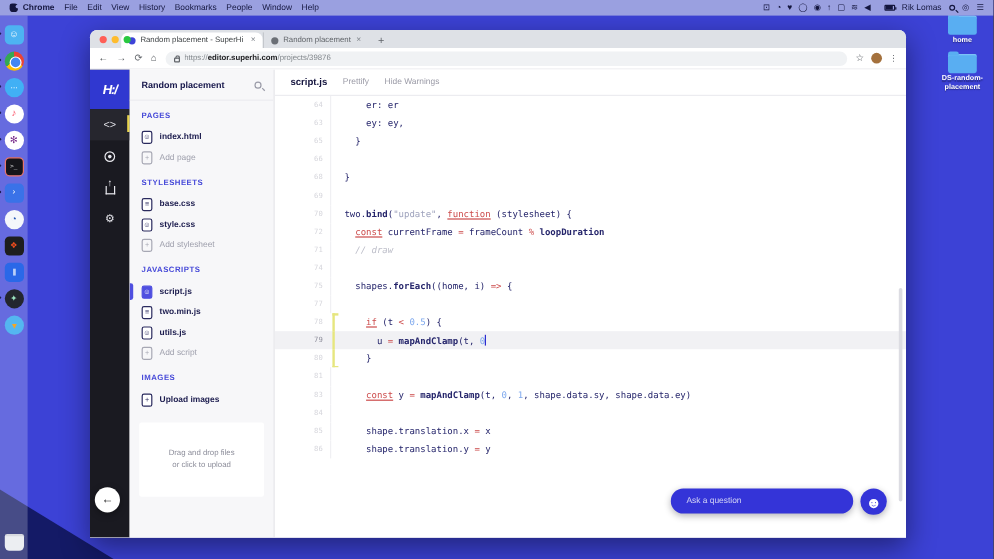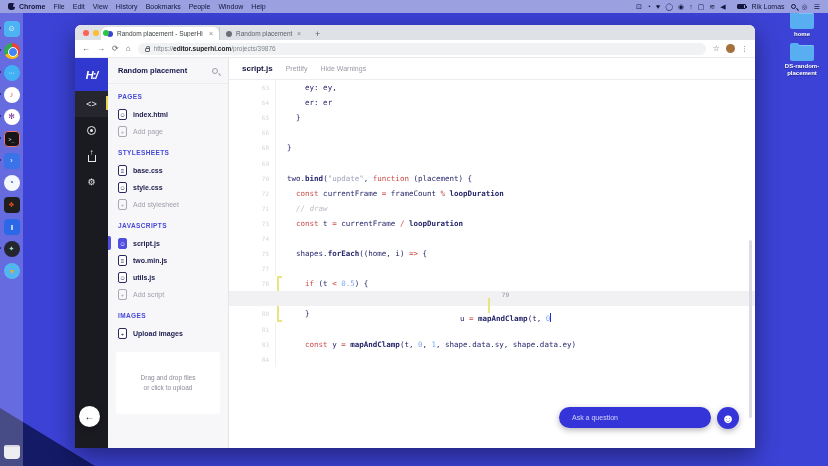--- a/index.html
+++ b/index.html
@@ -121,30 +121,30 @@
   .fitem.muted .flabel { color:#9fa0ad; font-weight:normal; }
   .dropzone { margin:10px 8px 0; background:#fff; height:62px; display:flex; flex-direction:column; align-items:center; justify-content:center;
     text-align:center; font-size:6.5px; color:#8b8c99; line-height:1.5; border-radius:2px; }
 
   .code { flex:1; position:relative; overflow:hidden; background:#fff; }
   .code-head { height:22px; display:flex; align-items:center; gap:13px; padding-left:13px; border-bottom:1px solid #ececf0; }
   .code-file { font-size:8px; font-weight:bold; color:#15153f; }
   .code-act { font-size:7px; color:#9a9aa6; }
   .code-body { font-family:"DejaVu Sans Mono", monospace; font-size:7.5px; }
   .crow { display:flex; align-items:center; height:15.1px; }
-  .crow.hl { background:#f1f1f4;flex-direction:column; }
+  .crow.hl { background:#f1f1f4; }
   .gut { width:46px; text-align:right; font-size:6px; color:#d6d6dc; flex:0 0 auto; padding-right:6px; }
   .crow.hl .gut { color:#8f8f9c; }
   .mark { width:12px; height:100%; flex:0 0 auto; border-left:1px solid #f0f0f3; position:relative; }
   .mark.b { border-left:none; }
   .mark.b::before { content:""; position:absolute; left:2px; top:0; bottom:0; width:1.5px; background:#e6e67f; }
   .mark.b.top::after { content:""; position:absolute; left:2px; top:0; width:5px; height:1.5px; background:#e6e67f; }
   .mark.b.bot .cap { position:absolute; left:2px; bottom:0; width:5px; height:1.5px; background:#e6e67f; }
   .cline { white-space:pre; color:#25256b; }
-  .sk { color:#cc4b4b; } .so { color:#cc4b4b; } .sv { color:#25256b; }
+  .sk { color:#cc4b4b;text-decoration:underline; } .so { color:#cc4b4b; } .sv { color:#25256b; }
   .sf { color:#25256b; font-weight:bold; } .ss { color:#9fa3bd; }
   .sc { color:#bcbdc8; font-style:italic; } .sn { color:#7fa9ee; }
   .caret { display:inline-block; width:1px; height:9px; background:#2b2bd0; vertical-align:-1px; }
   .vscroll { position:absolute; right:3px; top:182px; width:3px; height:178px; background:#dcdce2; border-radius:2px; }
 
   .back-fab { position:absolute; left:4px; bottom:21px; width:21px; height:21px; border-radius:50%; background:#fff;
     box-shadow:0 2px 6px rgba(0,0,0,0.35); display:flex; align-items:center; justify-content:center;
     font-size:10px; font-weight:bold; color:#111; z-index:5; }
   .ask { position:absolute; right:44px; bottom:20px; width:152px; height:21px; border-radius:11px; background:#3434d8;
     display:flex; align-items:center; padding-left:13px; font-size:7px; color:rgba(235,236,250,0.85); z-index:5;
@@ -348,30 +348,30 @@
       </div>
 
       <div class="code">
         <div class="code-head">
           <span class="code-file">script.js</span>
           <span class="code-act">Prettify</span>
           <span class="code-act">Hide Warnings</span>
         </div>
         <div class="code-body" id="code-body">
             <div class="crow">
+              <span class="gut">64</span>
+              <span class="mark"></span>
+              <span class="cline"><span class="sv">    er: er</span></span>
+            </div>
+            <div class="crow">
               <span class="gut">63</span>
               <span class="mark"></span>
               <span class="cline"><span class="sv">    ey: ey,</span></span>
             </div>
             <div class="crow">
-              <span class="gut">64</span>
-              <span class="mark"></span>
-              <span class="cline"><span class="sv">    er: er</span></span>
-            </div>
-            <div class="crow">
               <span class="gut">65</span>
               <span class="mark"></span>
               <span class="cline"><span class="sv">  }</span></span>
             </div>
             <div class="crow">
               <span class="gut">66</span>
               <span class="mark"></span>
               <span class="cline"></span>
             </div>
             <div class="crow">
@@ -380,36 +380,31 @@
               <span class="cline"><span class="sv">}</span></span>
             </div>
             <div class="crow">
               <span class="gut">69</span>
               <span class="mark"></span>
               <span class="cline"></span>
             </div>
             <div class="crow">
               <span class="gut">70</span>
               <span class="mark"></span>
-              <span class="cline"><span class="sv">two.</span><span class="sf">bind</span><span class="sv">(</span><span class="ss">"update"</span><span class="sv">, </span><span class="sk">function</span><span class="sv"> (placement) {</span></span>
+              <span class="cline"><span class="sv">two.</span><span class="sf">bind</span><span class="sv">(</span><span class="ss">"update"</span><span class="sv">, </span><span class="sk">function</span><span class="sv"> (stylesheet) {</span></span>
             </div>
             <div class="crow">
               <span class="gut">72</span>
               <span class="mark"></span>
               <span class="cline"><span class="sv">  </span><span class="sk">const</span><span class="sv"> currentFrame </span><span class="so">=</span><span class="sv"> frameCount </span><span class="so">%</span><span class="sv"> </span><span class="sf">loopDuration</span></span>
             </div>
             <div class="crow">
               <span class="gut">71</span>
               <span class="mark"></span>
               <span class="cline"><span class="sc">  // draw</span></span>
-            </div>
-            <div class="crow">
-              <span class="gut">73</span>
-              <span class="mark"></span>
-              <span class="cline"><span class="sv">  </span><span class="sk">const</span><span class="sv"> t </span><span class="so">=</span><span class="sv"> currentFrame </span><span class="so">/</span><span class="sv"> </span><span class="sf">loopDuration</span></span>
             </div>
             <div class="crow">
               <span class="gut">74</span>
               <span class="mark"></span>
               <span class="cline"></span>
             </div>
             <div class="crow">
               <span class="gut">75</span>
               <span class="mark"></span>
               <span class="cline"><span class="sv">  shapes.</span><span class="sf">forEach</span><span class="sv">((home, i) </span><span class="so">=&gt;</span><span class="sv"> {</span></span>
@@ -443,20 +438,30 @@
             </div>
             <div class="crow">
               <span class="gut">83</span>
               <span class="mark"></span>
               <span class="cline"><span class="sv">    </span><span class="sk">const</span><span class="sv"> y </span><span class="so">=</span><span class="sv"> </span><span class="sf">mapAndClamp</span><span class="sv">(t, </span><span class="sn">0</span><span class="sv">, </span><span class="sn">1</span><span class="sv">, shape.data.sy, shape.data.ey)</span></span>
             </div>
             <div class="crow">
               <span class="gut">84</span>
               <span class="mark"></span>
             </div>
+            <div class="crow">
+              <span class="gut">85</span>
+              <span class="mark"></span>
+              <span class="cline"><span class="sv">    shape.translation.x </span><span class="so">=</span><span class="sv"> x</span></span>
+            </div>
+            <div class="crow">
+              <span class="gut">86</span>
+              <span class="mark"></span>
+              <span class="cline"><span class="sv">    shape.translation.y </span><span class="so">=</span><span class="sv"> y</span></span>
+            </div>
           </div>
         <div class="vscroll"></div>
       </div>
 
       <div class="back-fab">←</div>
       <div class="ask">Ask a question</div>
       <div class="smiley">☻</div>
 
     </div>
   </div>

